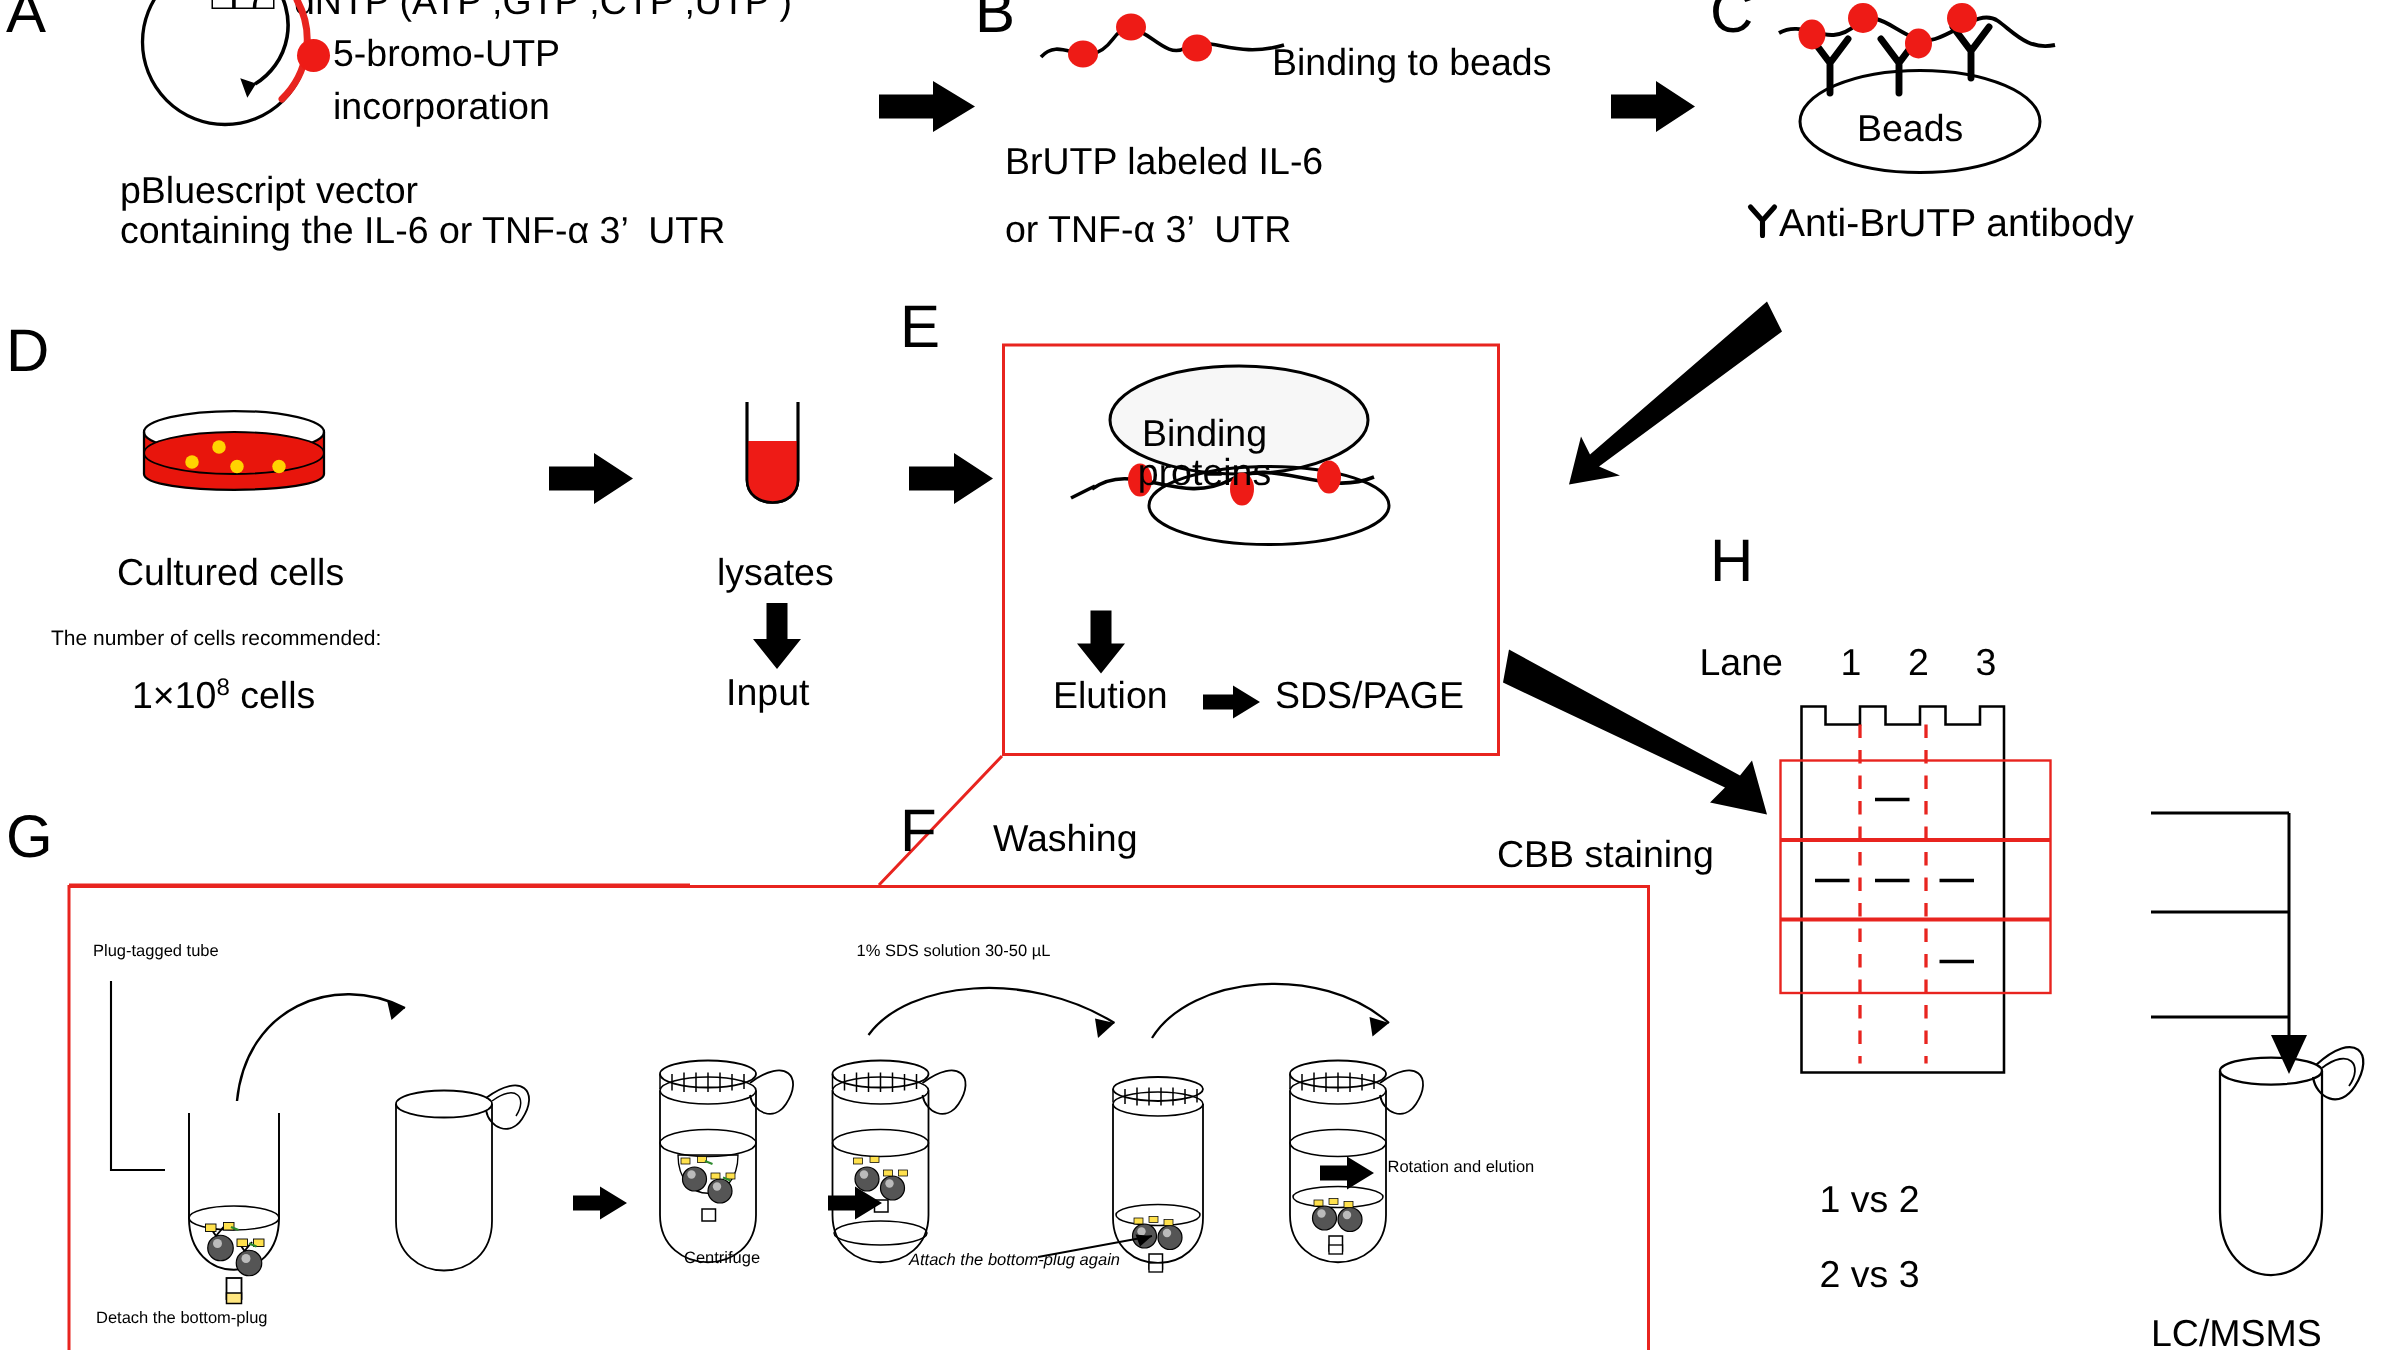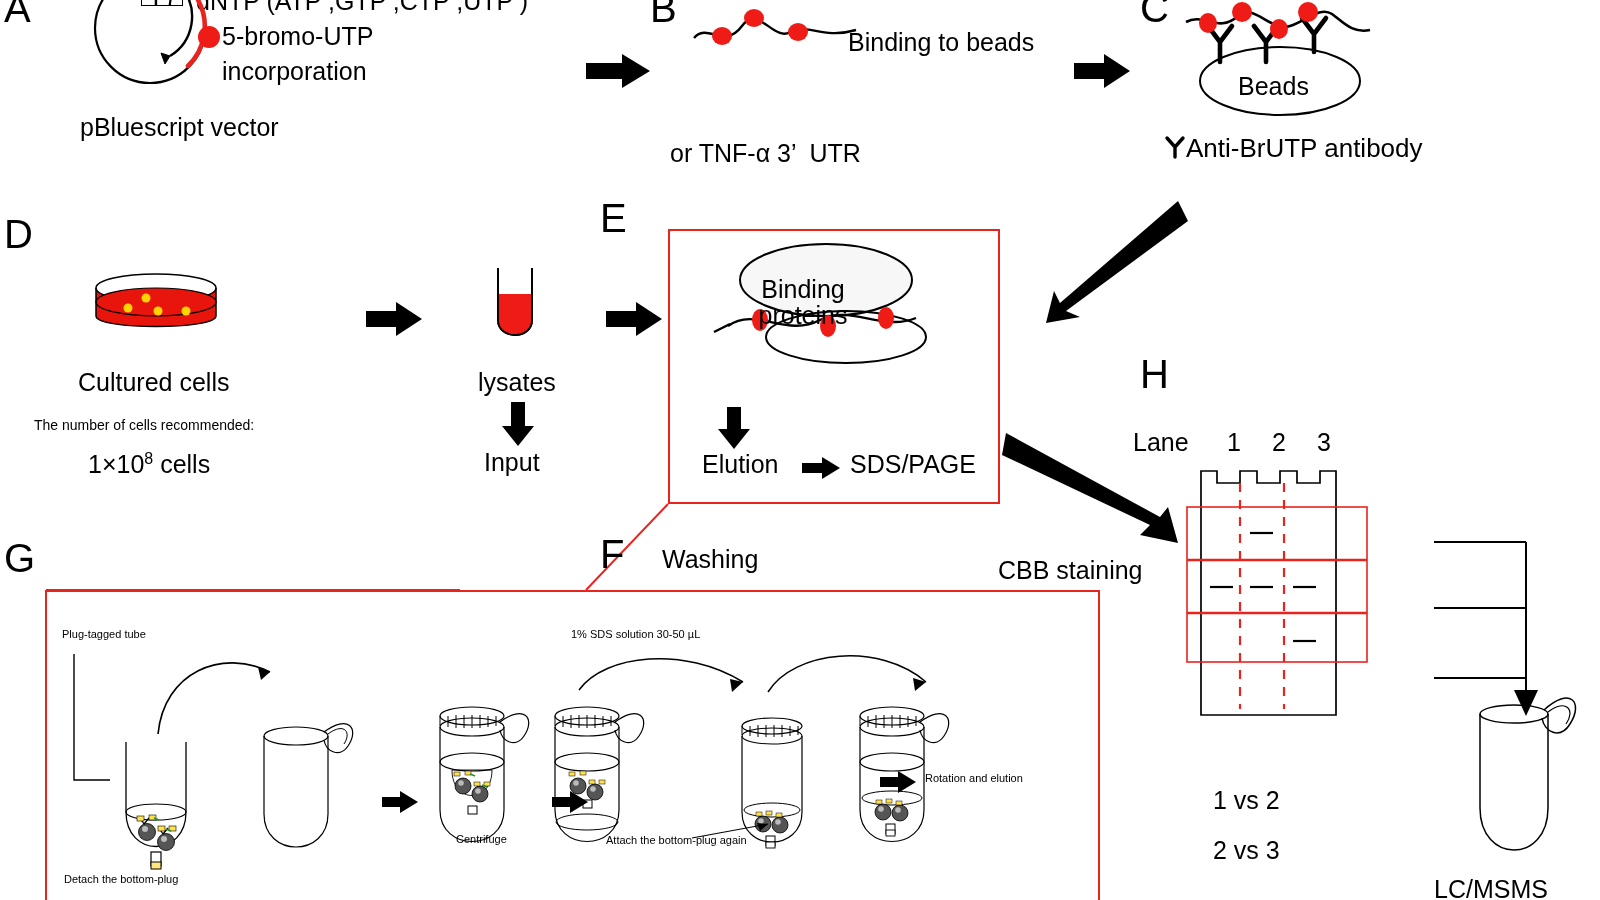--- a/index.html
+++ b/index.html
@@ -37,35 +37,37 @@
     <path d="M 100 86 l -9 -3 l 4 11 z" fill="#000" stroke="#000" stroke-width="1"></path>
   </svg>
 
   <svg class="abs" style="left:196px;top:24px;" width="26" height="26">
     <circle cx="13" cy="13" r="11" fill="#ee1b16"></circle>
   </svg>
   <div class="abs txt lbl-lg" style="left:222px;top:22px;">5-bromo-UTP</div>
   <div class="abs txt lbl-lg" style="left:222px;top:57px;text-align:right;">incorporation</div>
 
   <div class="abs txt lbl-lg" style="left:80px;top:113px;">pBluescript vector</div>
+  <div class="abs txt lbl-lg" style="left:80px;top:140px;">containing the IL-6 or TNF-α 3’  UTR</div>
 
   <svg class="abs" style="left:584px;top:52px;" width="70" height="42">
     <path d="M 2 11 L 38 11 L 38 2 L 66 19 L 38 36 L 38 27 L 2 27 Z" fill="#000"></path>
   </svg>
 
   <div class="abs panel-letter txt" style="left:650px;top:-14px;">B</div>
 
   <svg class="abs" style="left:690px;top:6px;" width="170" height="50">
     <path d="M 4 32 C 18 16, 34 44, 52 20 C 68 -2, 84 36, 100 26 C 116 16, 132 34, 166 24" class="nofill" stroke="#000" stroke-width="2.4"></path>
     <ellipse cx="32" cy="30" rx="10" ry="9" fill="#ee1b16"></ellipse>
     <ellipse cx="64" cy="12" rx="10" ry="9" fill="#ee1b16"></ellipse>
     <ellipse cx="108" cy="26" rx="10" ry="9" fill="#ee1b16"></ellipse>
   </svg>
 
   <div class="abs txt lbl-lg" style="left:848px;top:28px;">Binding to beads</div>
+  <div class="abs txt lbl-lg" style="left:670px;top:94px;">BrUTP labeled IL-6</div>
   <div class="abs txt lbl-lg" style="left:670px;top:139px;">or TNF-α 3’  UTR</div>
 
   <svg class="abs" style="left:1072px;top:52px;" width="62" height="42">
     <path d="M 2 11 L 32 11 L 32 2 L 58 19 L 32 36 L 32 27 L 2 27 Z" fill="#000"></path>
   </svg>
 
   <div class="abs panel-letter txt" style="left:1140px;top:-14px;">C</div>
 
   <svg class="abs" style="left:1180px;top:4px;" width="230" height="130">
 
@@ -177,21 +179,21 @@
   <div class="abs txt lbl-lg" style="left:662px;top:545px;">Washing</div>
 
   <div class="abs panel-letter txt" style="left:4px;top:536px;">G</div>
 
   <div class="abs redbox" style="left:45px;top:590px;width:1055px;height:320px;"></div>
 
   <div class="abs txt lbl-xs" style="left:62px;top:628px;">Plug-tagged tube</div>
   <div class="abs txt lbl-xs" style="left:64px;top:873px;">Detach the bottom-plug</div>
   <div class="abs txt lbl-xs" style="left:456px;top:833px;">Centrifuge</div>
   <div class="abs txt lbl-xs" style="left:571px;top:628px;">1% SDS solution 30-50 µL</div>
-  <div class="abs txt lbl-xs" style="left:606px;top:834px;">Attach the bottom-plug again</div>
+  <div class="abs txt lbl-xs" style="left:606px;top:834px;font-style:italic;">Attach the bottom-plug again</div>
   <div class="abs txt lbl-xs" style="left:925px;top:772px;">Rotation and elution</div>
 
   <svg class="abs" style="left:70px;top:648px;" width="50" height="140">
     <path d="M 4 6 L 4 132 L 40 132" class="nofill" stroke="#000" stroke-width="1.4"></path>
   </svg>
 
   <svg class="abs" style="left:130px;top:630px;" width="160" height="110">
     <path d="M 28 104 C 34 42, 92 18, 140 42" class="nofill" stroke="#000" stroke-width="1.6"></path>
     <path d="M 140 42 l -12 -5 l 3 13 z" fill="#000"></path>
   </svg>

